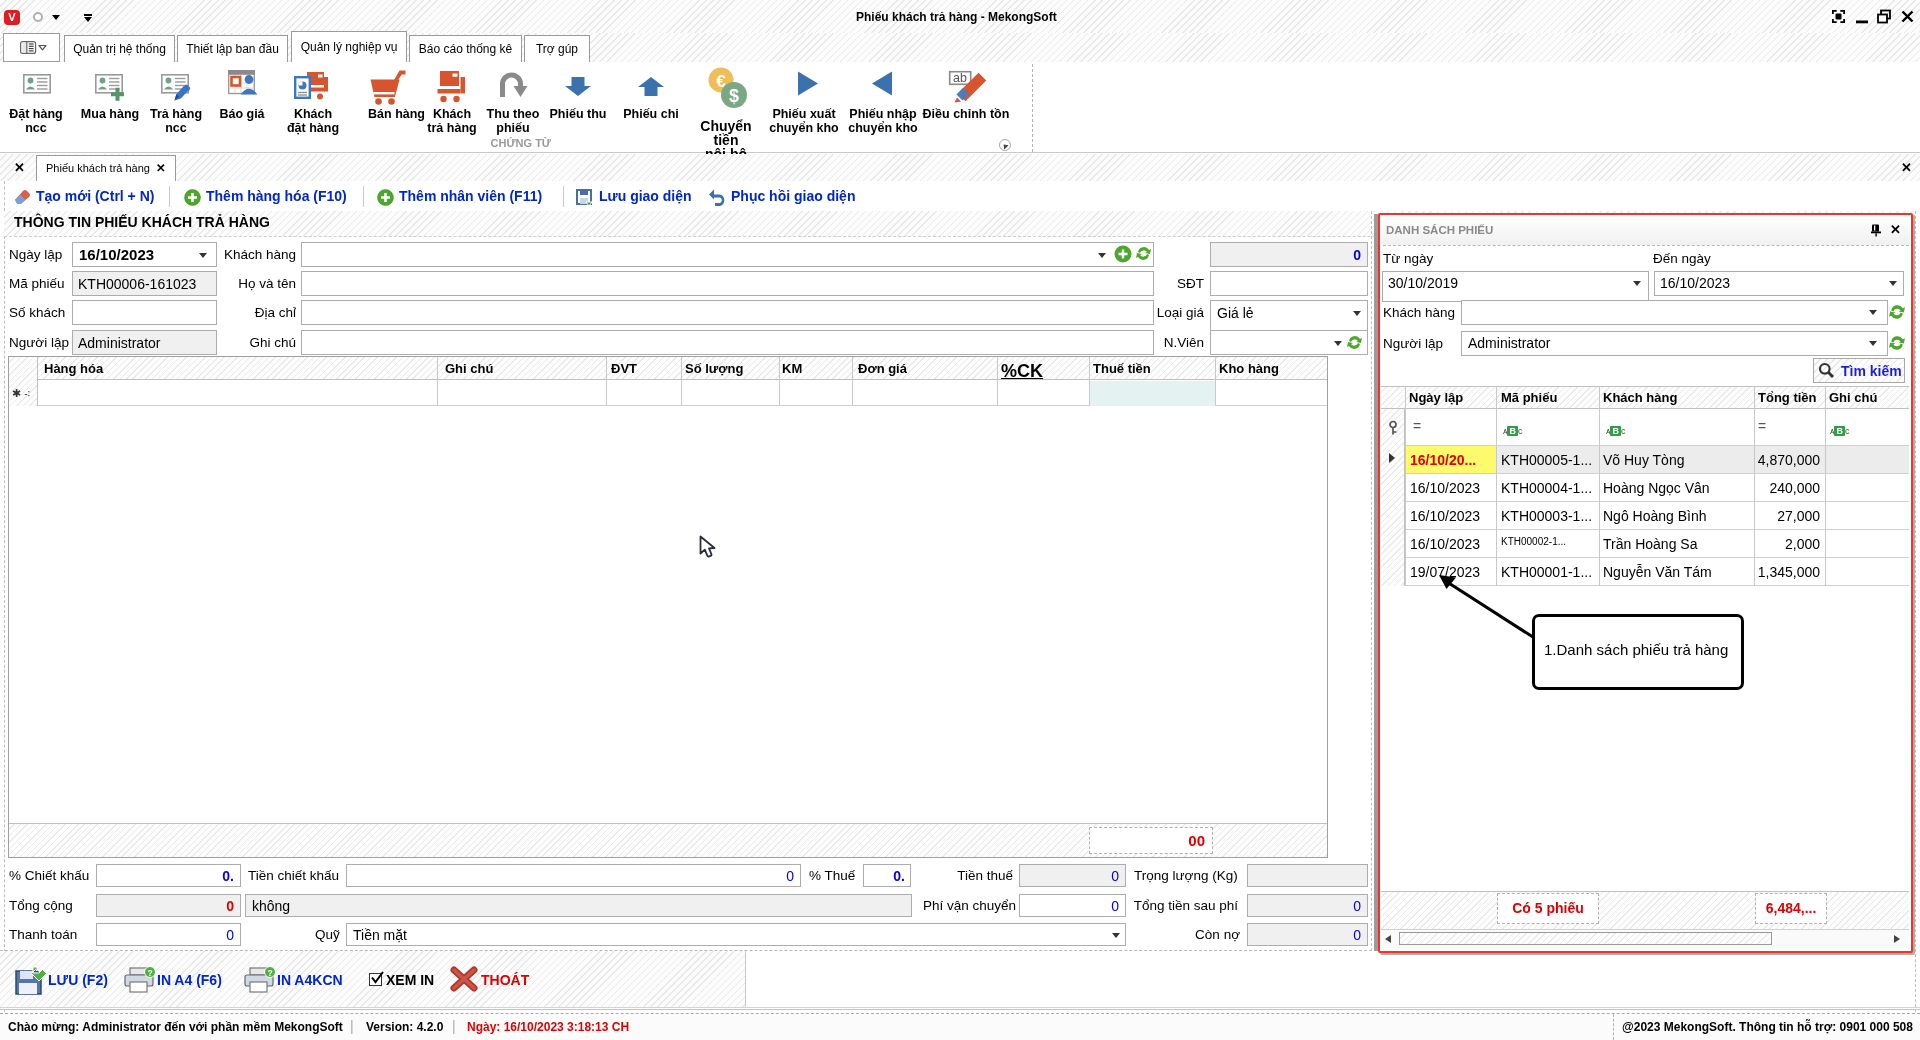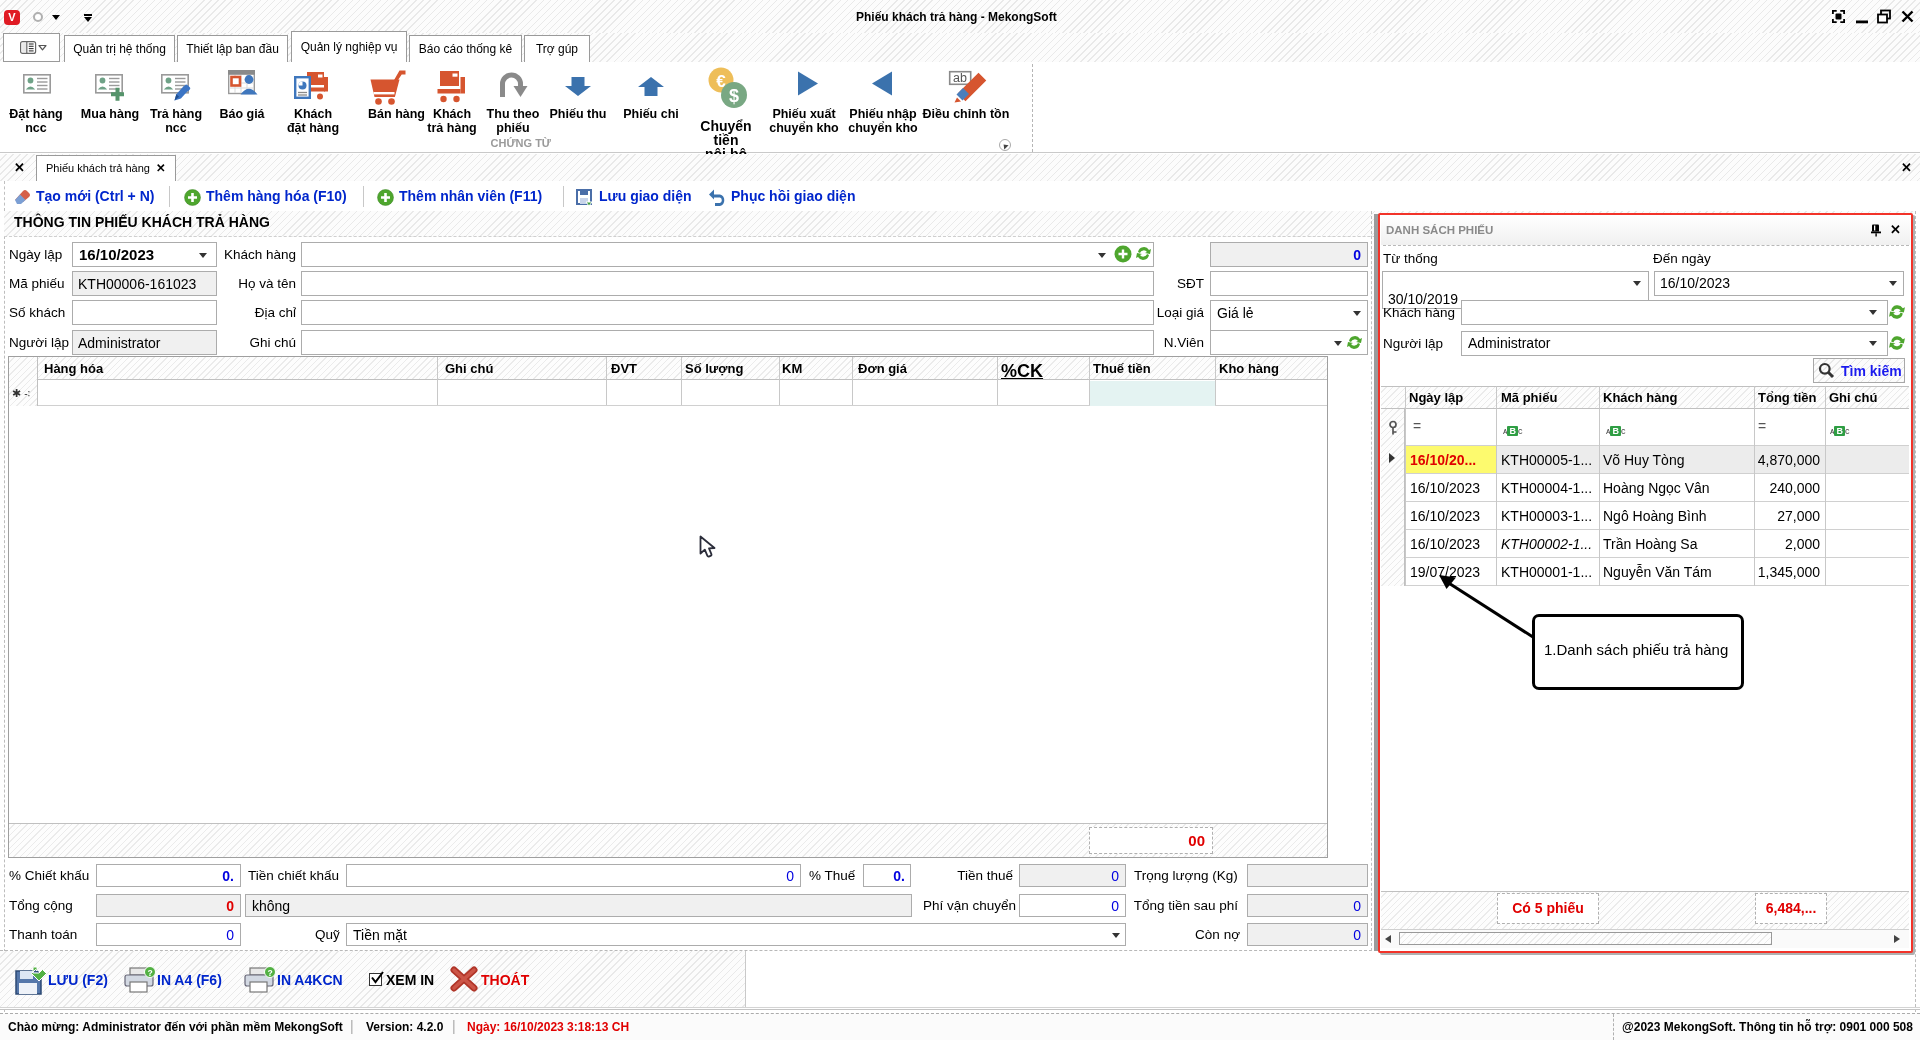--- a/index.html
+++ b/index.html
@@ -411,23 +411,23 @@
     <div class="abs bold" style="left:1386px;top:224px;font-size:11.5px;color:#8a8a8a;">DANH SÁCH PHIẾU</div>
     <svg class="abs" style="left:1870px;top:224px;" width="12" height="13" viewBox="0 0 12 13">
       <path d="M3 0.5 h5 q1 0 1 1 v6 h-7 v-6 q0 -1 1 -1 z" fill="#000"></path>
       <rect x="4" y="1.5" width="1.3" height="5" fill="#fff"></rect>
       <rect x="1" y="7.5" width="10" height="1.8" fill="#000"></rect>
       <rect x="5.4" y="9.3" width="1.4" height="3.2" fill="#000"></rect>
     </svg>
     <div class="abs bold" style="left:1890px;top:222px;font-size:13px;">✕</div>
     <div class="abs" style="left:1383px;top:245px;width:526px;height:1px;border-top:1px dashed #b8b8b8;"></div>
 
-    <div class="lbl" style="left:1383px;top:251px;">Từ thống</div>
+    <div class="lbl" style="left:1383px;top:251px;">Từ ngày</div>
     <div class="lbl" style="left:1653px;top:251px;">Đến ngày</div>
-    <div class="inp" style="left:1382px;top:271px;width:267px;height:31px;padding:18px 5px;line-height:19px;">30/10/2019</div>
+    <div class="inp" style="left:1382px;top:271px;width:267px;height:31px;padding:2px 5px;line-height:19px;">30/10/2019</div>
     <div class="combo-arr" style="left:1633px;top:281px;"></div>
     <div class="inp" style="left:1654px;top:271px;width:250px;height:25px;padding:2px 5px;line-height:19px;">16/10/2023</div>
     <div class="combo-arr" style="left:1889px;top:281px;"></div>
     <div class="lbl" style="left:1383px;top:305px;">Khách hàng</div>
     <div class="inp" style="left:1461px;top:300px;width:427px;height:25px;"></div>
     <div class="combo-arr" style="left:1869px;top:310px;"></div>
     <svg class="abs" style="left:1888px;top:303px;" width="18" height="18" viewBox="0 0 17 17">
       <path d="M3 7 a6 6 0 0 1 11 -2 l2 -1 -1 5 -5 -1 2 -1 a4 4 0 0 0 -7 1 z" fill="#4ea62e"></path>
       <path d="M14 10 a6 6 0 0 1 -11 2 l-2 1 1 -5 5 1 -2 1 a4 4 0 0 0 7 -1 z" fill="#4ea62e"></path>
     </svg>
@@ -481,21 +481,21 @@
       <div class="abs" style="left:1754px;top:480px;width:66px;text-align:right;font-size:14px;">240,000</div>
 
       <div class="abs" style="left:1405px;top:502px;width:504px;height:28px;border-bottom:1px solid #d0d0d0;"></div>
       <div class="abs" style="left:1410px;top:508px;font-size:14px;">16/10/2023</div>
       <div class="abs" style="left:1501px;top:508px;font-size:14px;">KTH00003-1...</div>
       <div class="abs" style="left:1603px;top:508px;font-size:14px;">Ngô Hoàng Bình</div>
       <div class="abs" style="left:1754px;top:508px;width:66px;text-align:right;font-size:14px;">27,000</div>
 
       <div class="abs" style="left:1405px;top:530px;width:504px;height:28px;border-bottom:1px solid #d0d0d0;"></div>
       <div class="abs" style="left:1410px;top:536px;font-size:14px;">16/10/2023</div>
-      <div class="abs" style="left:1501px;top:536px;font-size:14px;font-style:italic;">KTH00002-1...</div>
+      <div class="abs" style="left:1501px;top:536px;font-size:10px;">KTH00002-1...</div>
       <div class="abs" style="left:1603px;top:536px;font-size:14px;">Trần Hoàng Sa</div>
       <div class="abs" style="left:1754px;top:536px;width:66px;text-align:right;font-size:14px;">2,000</div>
 
       <div class="abs" style="left:1405px;top:558px;width:504px;height:28px;border-bottom:1px solid #d0d0d0;"></div>
       <div class="abs" style="left:1410px;top:564px;font-size:14px;">19/07/2023</div>
       <div class="abs" style="left:1501px;top:564px;font-size:14px;">KTH00001-1...</div>
       <div class="abs" style="left:1603px;top:564px;font-size:14px;">Nguyễn Văn Tám</div>
       <div class="abs" style="left:1754px;top:564px;width:66px;text-align:right;font-size:14px;">1,345,000</div>
     </div>
 

